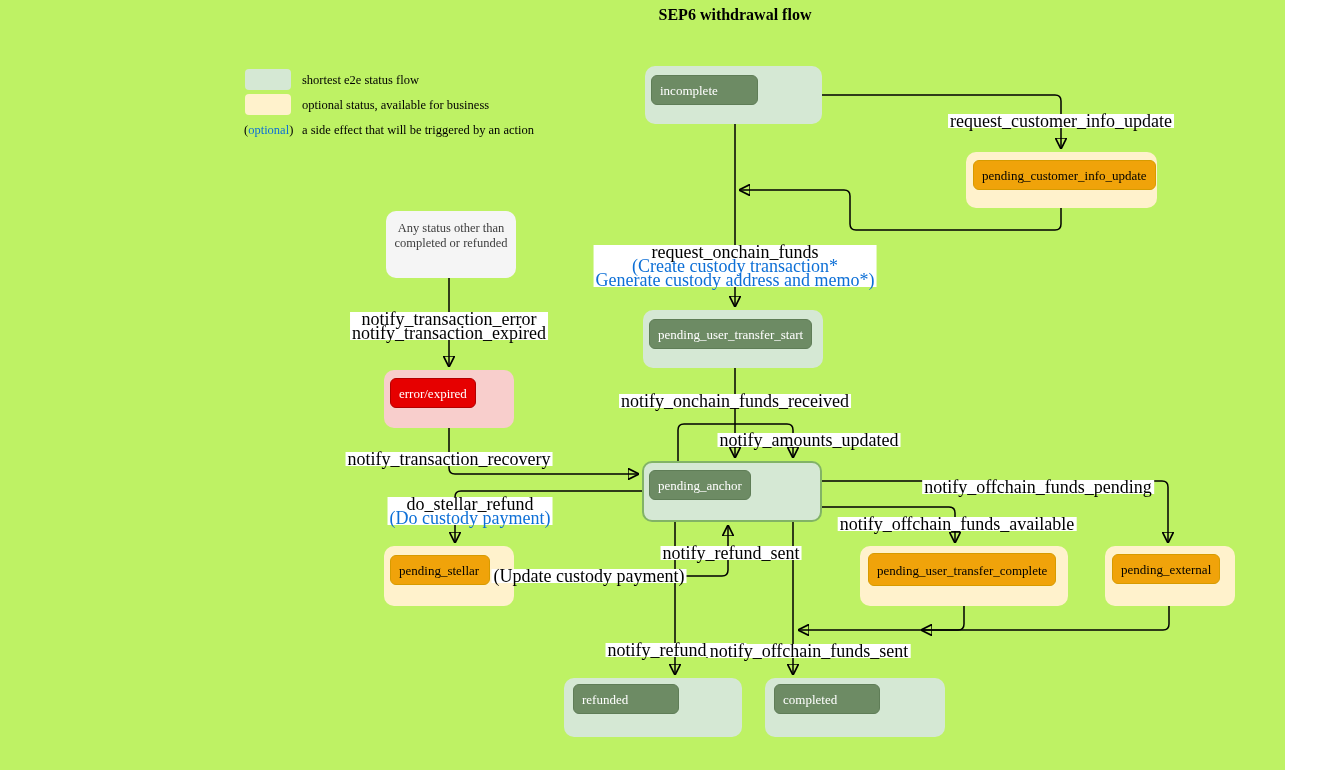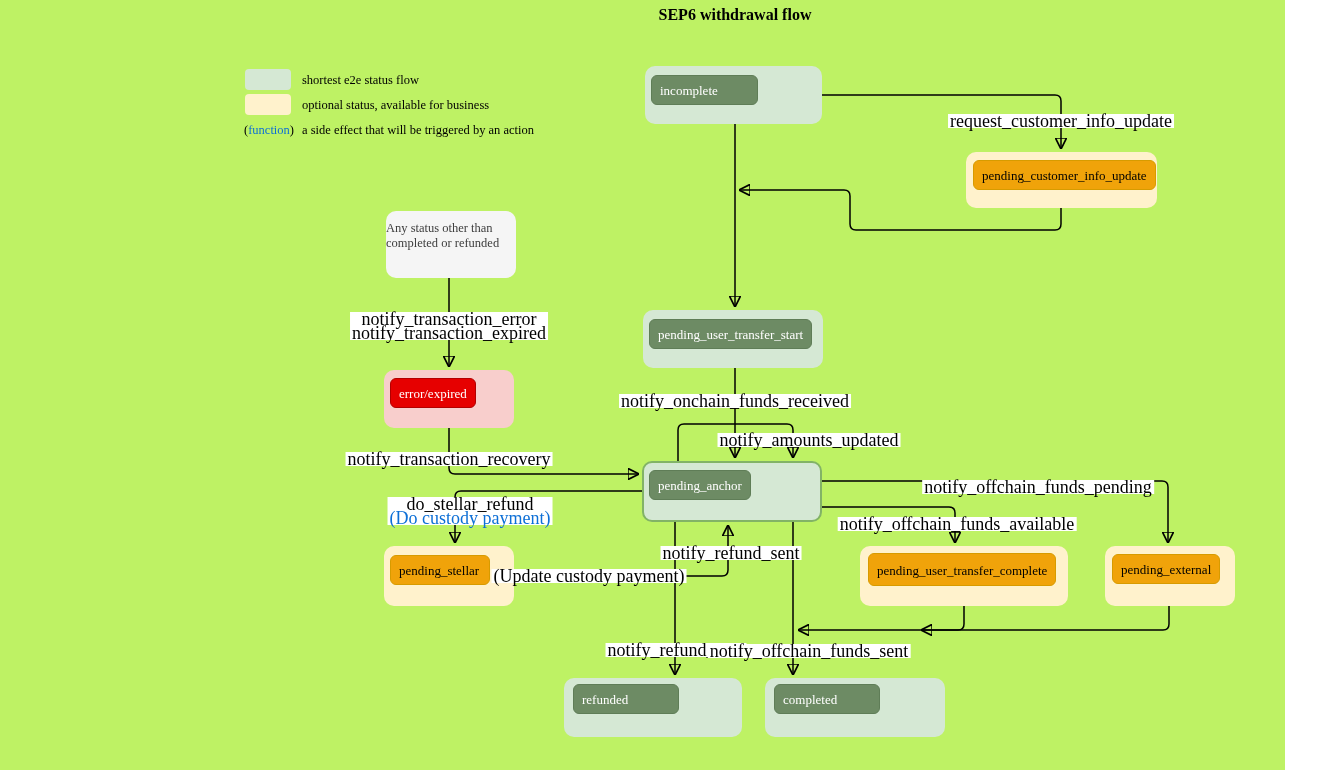--- a/index.html
+++ b/index.html
@@ -19,21 +19,21 @@
   .fn-word{color:var(--function-blue);}
   
   svg.edges{position:absolute;left:0;top:0;width:1337px;height:770px;}
   svg.edges path{fill:none;stroke:#000;stroke-width:1.5;}
   
   .node{position:absolute;border-radius:10px;box-sizing:border-box;}
   .node.flow{background:var(--flow-green-bg);}
   .node.optional{background:var(--optional-yellow-bg);padding-left:36px;}
   .node.error{background:var(--error-pink-bg);}
   .node.note{background:var(--note-gray-bg);color:var(--note-text);
-    font-size:12.5px;text-align:left;padding-top:10px;line-height:15px;}
+    font-size:12.5px;text-align:center;padding-top:10px;line-height:15px;}
   .node.anchor{border:2px solid var(--anchor-border);padding-left:16px;}
   .chip{
     position:absolute;left:6px;top:9px;height:30px;line-height:30px;
     border-radius:6px;font-size:13px;padding:0 8px;box-sizing:border-box;
     white-space:nowrap;
   }
   .chip.green{background:var(--flow-green-chip);color:#fff;border:1px solid var(--green-chip-border);}
   .chip.orange{background:var(--optional-orange-chip);color:#000;border:1px solid var(--orange-chip-border);}
   .chip.red{background:var(--error-red-chip);color:#fff;border:1px solid var(--red-chip-border);}
   
@@ -47,21 +47,21 @@
 <body>
 
 <div id="canvas">
 
   <div class="title">SEP6 withdrawal flow</div>
 
   <div class="swatch green" style="top:69px;"></div>
   <div class="legend-label" style="top:73px;">shortest e2e status flow</div>
   <div class="swatch yellow" style="top:94px;"></div>
   <div class="legend-label" style="top:98px;">optional status, available for business</div>
-  <div class="fn-sample" style="top:123px;"><span>(</span><span class="fn-word">function</span><span>)</span></div>
+  <div class="fn-sample" style="top:123px;"><span>(</span><span class="fn-word">optional</span><span>)</span></div>
   <div class="legend-label" style="top:123px;">a side effect that will be triggered by an action</div>
 
   <svg class="edges">
     <defs>
       <marker id="arr" viewBox="0 0 10 10" refX="9" refY="5" markerWidth="7.5" markerHeight="7.5" orient="auto-start-reverse">
         <path d="M0,0 L10,5 L0,10 z" fill="#000"></path>
       </marker>
     </defs>
     <path d="M 822 95 L 1055 95 Q 1061 95 1061 101 L 1061 148" marker-end="url(#arr)"></path>
     <path d="M 1061 208 L 1061 224 Q 1061 230 1055 230 L 856 230 Q 850 230 850 224 L 850 196 Q 850 190 844 190 L 740 190" marker-end="url(#arr)"></path>
@@ -121,20 +121,25 @@
   <div class="node flow" style="left:564px;top:678px;width:178px;height:59px;">
     <div class="chip green" style="left:9px;top:6px;width:106px;">refunded</div>
   </div>
 
   <div class="node flow" style="left:765px;top:678px;width:180px;height:59px;">
     <div class="chip green" style="left:9px;top:6px;width:106px;">completed</div>
   </div>
 
   <div class="elabel" style="left:1061px;top:121px;">request_customer_info_update</div>
 
+  <div class="elabel" style="left:735px;top:266px;">
+    <div>request_onchain_funds</div>
+    <div class="fn">(Create custody transaction*</div>
+    <div class="fn">Generate custody address and memo*)</div>
+  </div>
 
   <div class="elabel" style="left:735px;top:401px;">notify_onchain_funds_received</div>
 
   <div class="elabel" style="left:809px;top:440px;">notify_amounts_updated</div>
 
   <div class="elabel" style="left:449px;top:326px;">
     <div>notify_transaction_error</div>
     <div>notify_transaction_expired</div>
   </div>
 

